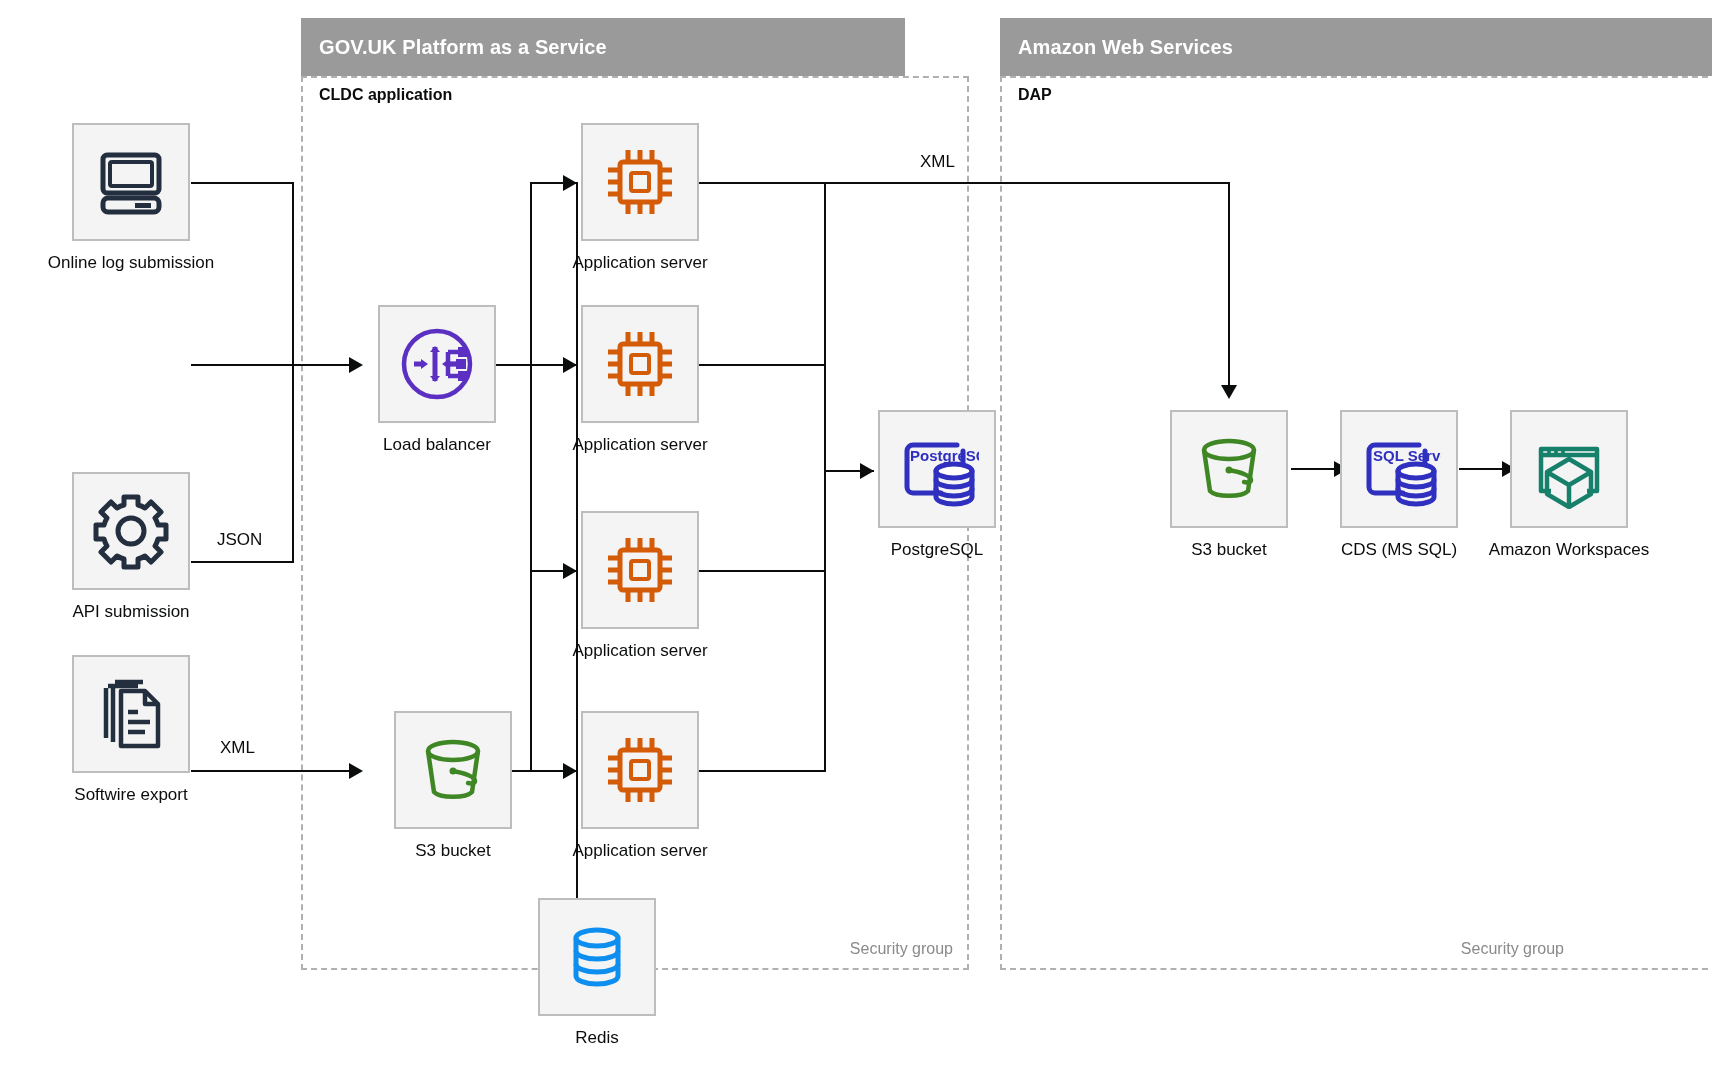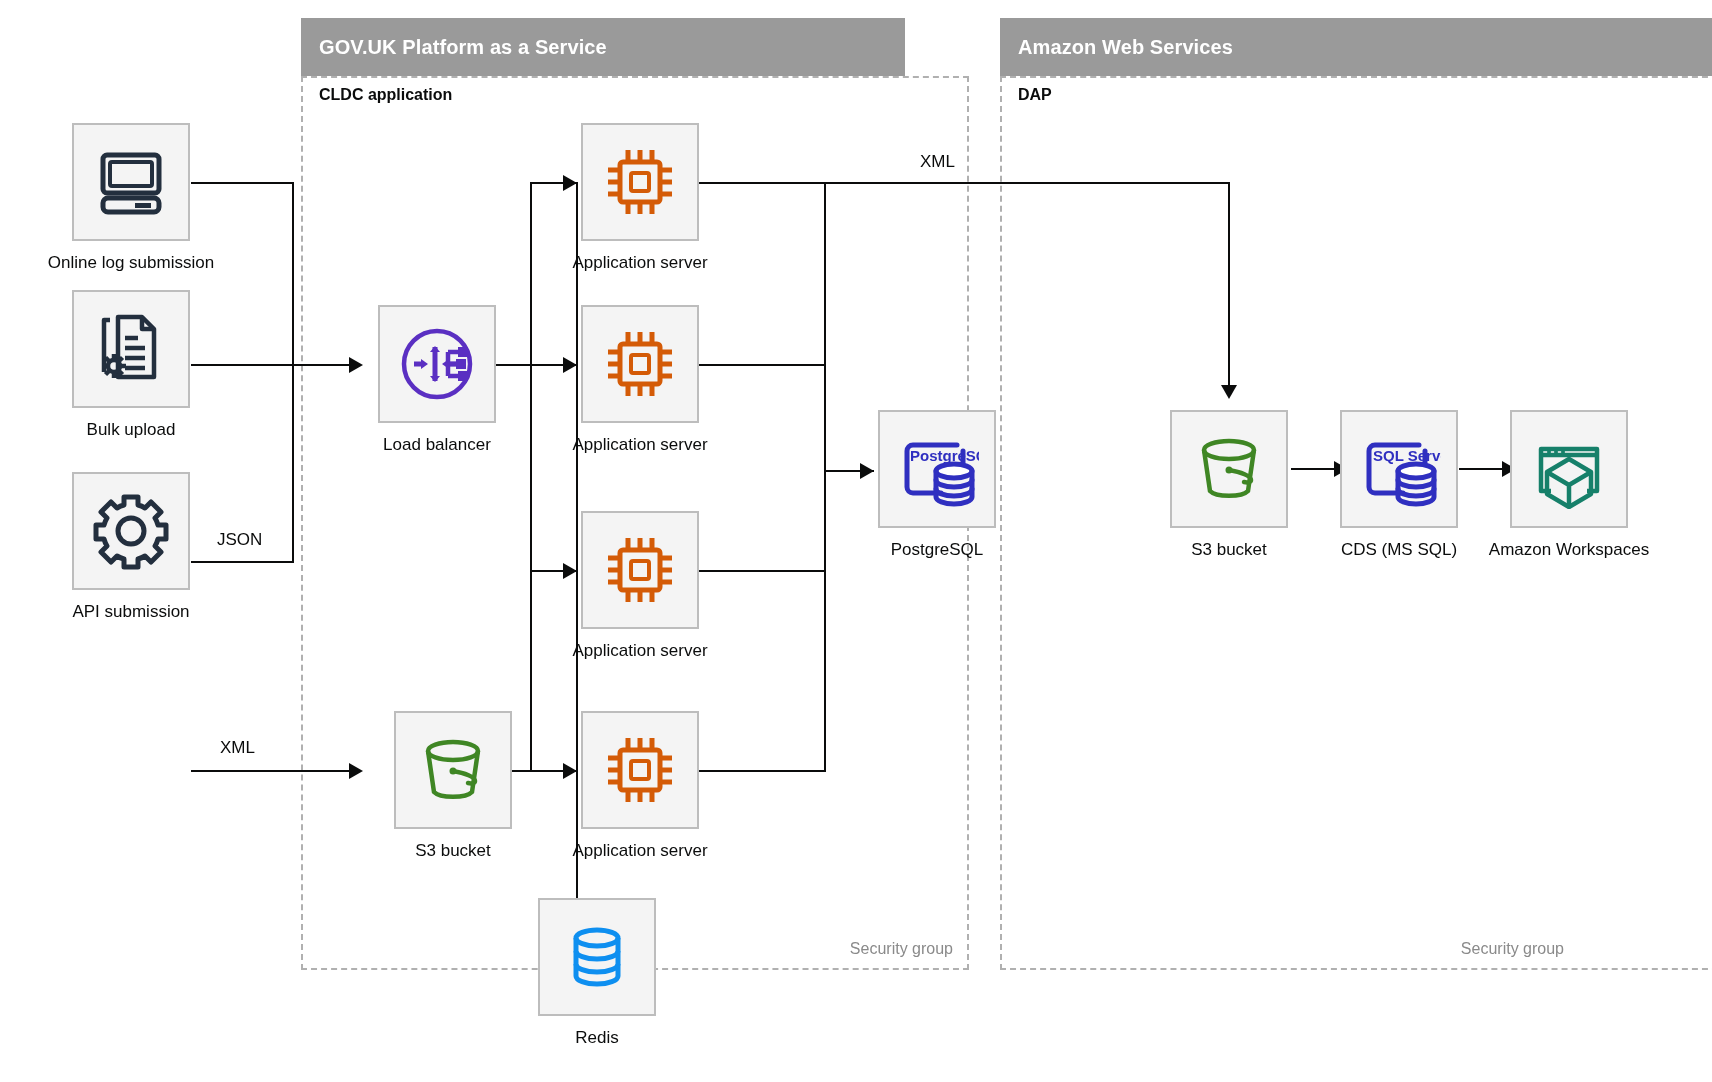--- a/index.html
+++ b/index.html
@@ -131,47 +131,45 @@
       <svg width="78" height="78" viewBox="0 0 78 78" fill="none" stroke="#232f3e" stroke-width="5">
         <rect x="11" y="12" width="56" height="38" rx="4"></rect>
         <rect x="18" y="19" width="42" height="24" rx="2" stroke-width="4"></rect>
         <rect x="11" y="55" width="56" height="14" rx="5"></rect>
         <rect x="43" y="60" width="16" height="5" fill="#232f3e" stroke="none"></rect>
       </svg>
     </div>
     <div class="caption">Online log submission</div>
   </div>
 
-  <div class="node" style="left:72px;top:290px;">
-    <div class="tile">
-      <svg width="78" height="78" viewBox="0 0 78 78" fill="none" stroke="#232f3e" stroke-width="4.5" stroke-linejoin="round">
-        <path d="M18 10 h-6 v52"></path>
-        <path d="M26 7 h24 l12 12 v48 h-36 z"></path>
-        <path d="M50 7 v12 h12"></path>
-        <path d="M33 28 h13"></path>
-        <path d="M33 38 h20"></path>
-        <path d="M33 48 h20"></path>
-        <path d="M33 58 h20"></path>
-        <circle cx="22" cy="56" r="6"></circle>
-        <path d="M22 44 v5 M22 63 v5 M10 56 h5 M29 56 h5 M13.5 47.5 l3.5 3.5 M27 61 l3.5 3.5 M30.5 47.5 l-3.5 3.5 M17 61 l-3.5 3.5"></path>
-      </svg>
-    </div>
-    <div class="caption">Bulk upload</div>
-  </div>
 
   <div class="node" style="left:72px;top:472px;">
     <div class="tile">
       <svg width="78" height="78" viewBox="0 0 78 78" fill="none" stroke="#232f3e" stroke-width="5" stroke-linejoin="round">
         <circle cx="39" cy="39" r="13"></circle>
         <path d="M32 5 h14 v8 a27 27 0 0 1 7 3 l6 -6 l10 10 l-6 6 a27 27 0 0 1 3 7 h8 v14 h-8 a27 27 0 0 1 -3 7 l6 6 l-10 10 l-6 -6 a27 27 0 0 1 -7 3 v8 h-14 v-8 a27 27 0 0 1 -7 -3 l-6 6 l-10 -10 l6 -6 a27 27 0 0 1 -3 -7 h-8 v-14 h8 a27 27 0 0 1 3 -7 l-6 -6 l10 -10 l6 6 a27 27 0 0 1 7 -3 z"></path>
       </svg>
     </div>
     <div class="caption">API submission</div>
   </div>
 
+  <div class="node" style="left:72px;top:655px;">
+    <div class="tile">
+      <svg width="78" height="78" viewBox="0 0 78 78" fill="none" stroke="#232f3e" stroke-width="4.5" stroke-linejoin="round">
+        <path d="M16 11 h30 M14 13 v50"></path>
+        <path d="M23 7 h28 M21 9 v58"></path>
+        <path d="M29 16 h24 l13 13 v42 h-37 z"></path>
+        <path d="M53 16 v13 h13"></path>
+        <path d="M36 37 h10"></path>
+        <path d="M36 47 h22"></path>
+        <path d="M36 57 h17"></path>
+      </svg>
+    </div>
+    <div class="caption">Softwire export</div>
+  </div>
 
   <div class="node" style="left:378px;top:305px;">
     <div class="tile">
       <svg width="86" height="86" viewBox="0 0 86 86" fill="none" stroke="#5a2fc2" stroke-width="4.5">
         <circle cx="43" cy="43" r="33"></circle>
         <path d="M41 26 v34" stroke-width="5"></path>
         <path d="M36 31 l5 -6 l5 6 z" fill="#5a2fc2" stroke="none"></path>
         <path d="M36 55 l5 6 l5 -6 z" fill="#5a2fc2" stroke="none"></path>
         <path d="M20 43 h10" stroke-width="5"></path>
         <path d="M27 38 l7 5 l-7 5 z" fill="#5a2fc2" stroke="none"></path>

